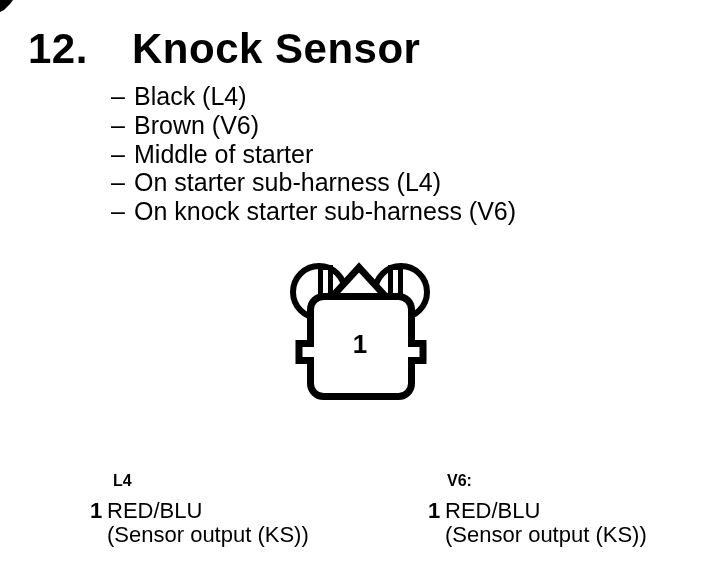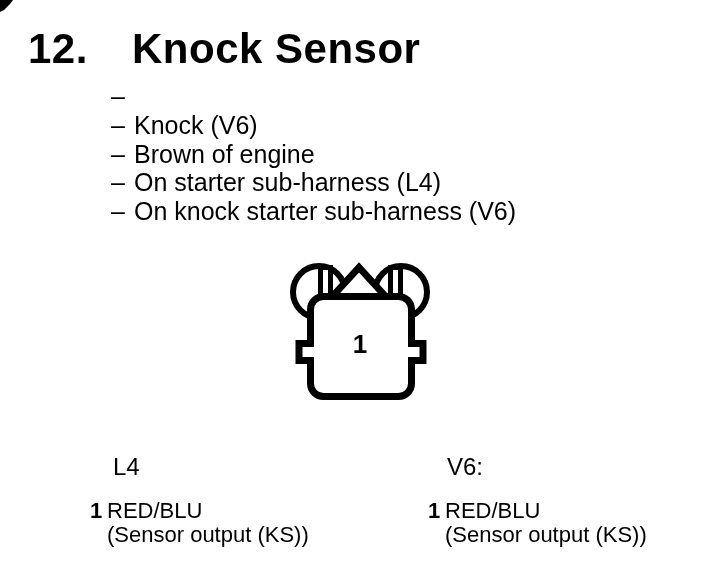--- a/index.html
+++ b/index.html
@@ -67,23 +67,23 @@
   .pin-num-in-diagram {
     font-family: "Liberation Sans", sans-serif;
     font-size: 26px;
     font-weight: bold;
     fill: #000000;
     stroke: none;
   }
 
   
   .col-heading {
-    top: 455px;
-    font-size: 24px;
-    font-weight: normal;
+    top: 473px;
+    font-size: 16px;
+    font-weight: bold;
     line-height: 1;
     white-space: nowrap;
   }
   .col-heading.l4 { left: 113px; }
   .col-heading.v6 { left: 447px; }
 
   .pin-row {
     top: 499px;
     display: flex;
     font-size: 22px;
@@ -104,28 +104,29 @@
 <div class="page">
 
   <div class="abs artifact"></div>
 
   <span class="abs sec-num">12.</span>
   <span class="abs sec-title">Knock Sensor</span>
 
   <div class="abs bullets">
     <div class="bullet-line">
       <span class="bullet-dash">–</span>
+      <span class="bullet-text">Black (L4)</span>
     </div>
     <div class="bullet-line">
       <span class="bullet-dash">–</span>
-      <span class="bullet-text">Knock (V6)</span>
+      <span class="bullet-text">Brown (V6)</span>
     </div>
     <div class="bullet-line">
       <span class="bullet-dash">–</span>
-      <span class="bullet-text">Brown of engine</span>
+      <span class="bullet-text">Middle of starter</span>
     </div>
     <div class="bullet-line">
       <span class="bullet-dash">–</span>
       <span class="bullet-text">On starter sub-harness (L4)</span>
     </div>
     <div class="bullet-line">
       <span class="bullet-dash">–</span>
       <span class="bullet-text">On knock starter sub-harness (V6)</span>
     </div>
   </div>

